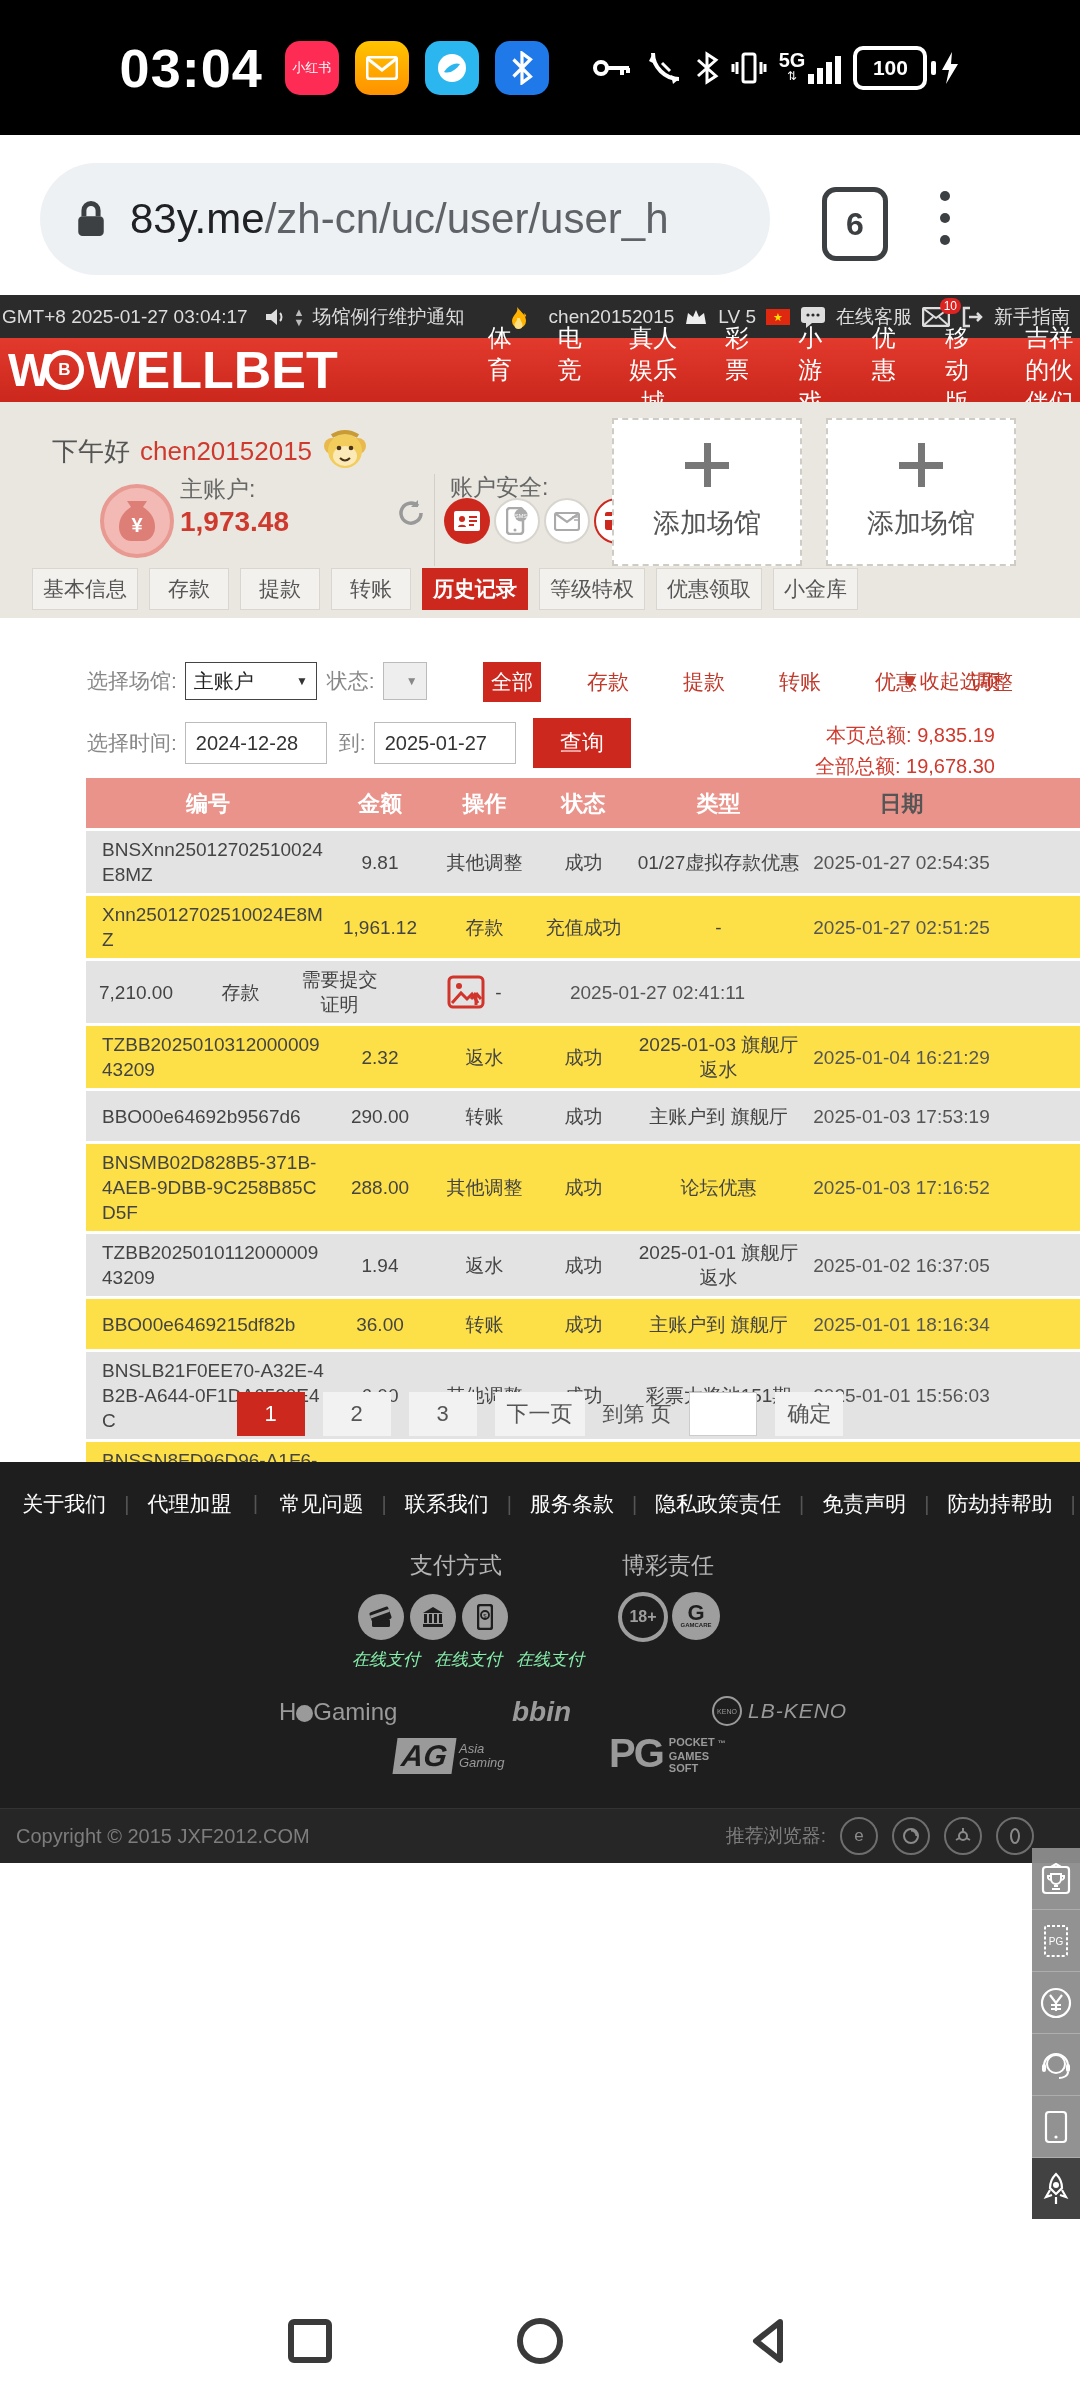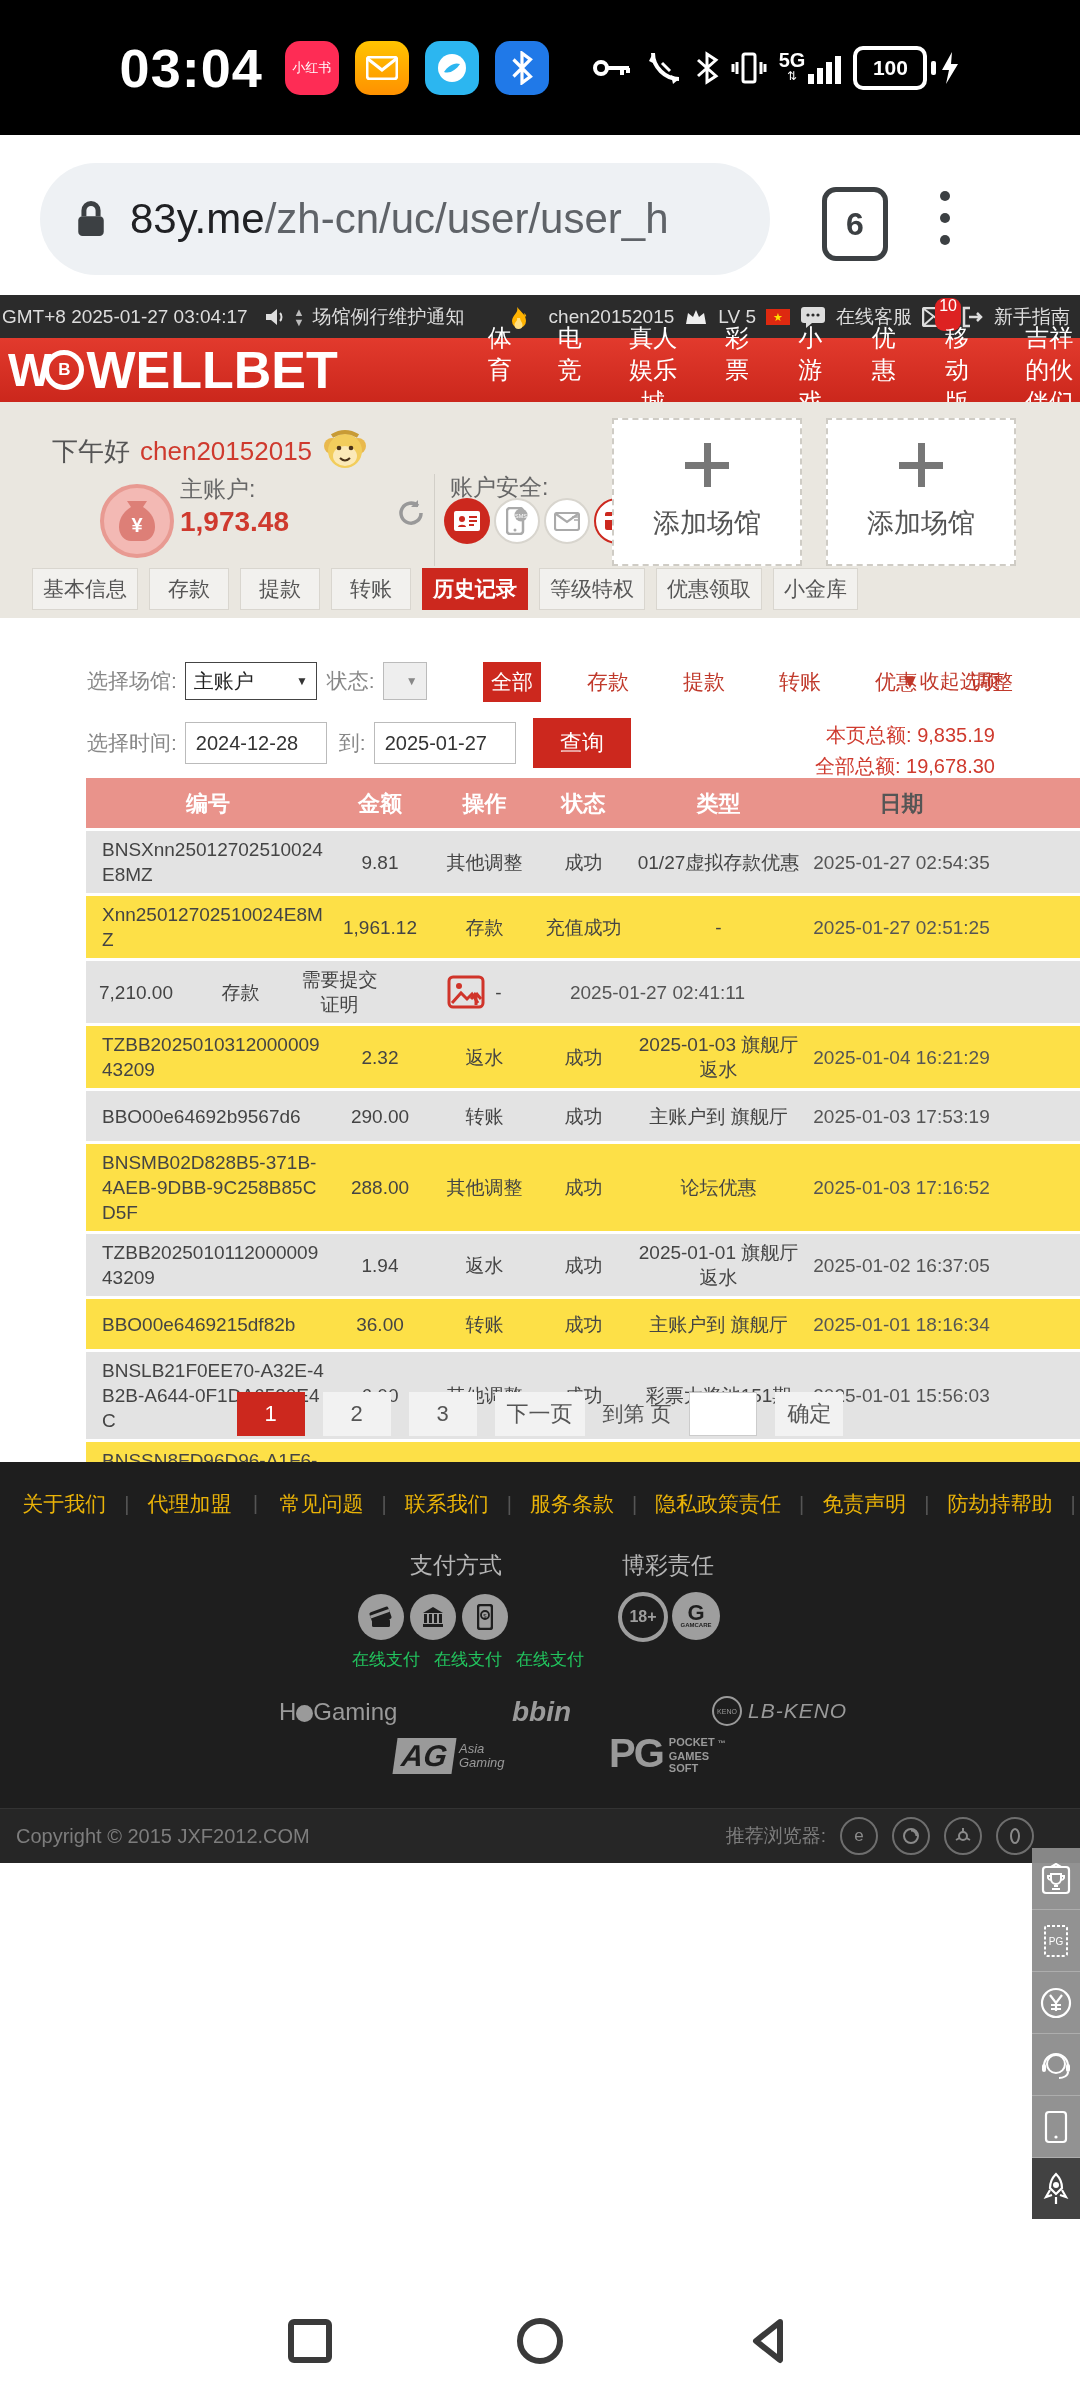--- a/index.html
+++ b/index.html
@@ -24,22 +24,22 @@
   .tabbox{position:absolute;left:822px;top:52px;width:56px;height:64px;border:5px solid #3c4043;border-radius:14px;
           display:flex;align-items:center;justify-content:center;font-size:32px;font-weight:bold;color:#3c4043;}
   .kebab{position:absolute;left:940px;top:56px;display:flex;flex-direction:column;gap:12px;}
   .kebab i{width:10px;height:10px;border-radius:50%;background:#3c4043;}
   
   .topbar{position:absolute;top:295px;left:0;width:1080px;height:43px;background:#2b2b2b;
           display:flex;align-items:center;color:#ddd;font-size:19px;}
   .topbar .seg{display:flex;align-items:center;gap:8px;}
   .tb-caret{font-size:11px;color:#bbb;line-height:10px;}
   .flagbox{width:24px;height:16px;background:#de2910;color:#ffde00;font-size:11px;line-height:16px;text-align:center;}
-  .badge{position:absolute;top:-9px;right:-11px;background:#d22;color:#fff;border-radius:9px;font-size:16px;
-         padding:0 4px;height:33px;line-height:16px;}
+  .badge{position:absolute;top:-9px;right:-11px;background:#d22;color:#fff;border-radius:9px;font-size:12px;
+         padding:0 4px;height:16px;line-height:16px;}
   
   .rednav{position:absolute;top:338px;left:0;width:1080px;height:64px;
           background:linear-gradient(180deg,#e23a2d 0%,#cb271c 100%);display:flex;align-items:center;}
   .logo{display:flex;align-items:center;margin-left:8px;color:#fff;}
   .logo-mark{font-size:46px;font-weight:bold;letter-spacing:-3px;}
   .logo-circ{width:30px;height:30px;border:5px solid #fff;border-radius:50%;margin:0 2px 0 -4px;
              color:#fff;font-size:17px;font-weight:bold;display:flex;align-items:center;justify-content:center;}
   .logo-text{font-size:52px;font-weight:bold;letter-spacing:0px;}
   .navitems{display:flex;margin-left:150px;gap:46px;}
   .navitem{position:relative;color:#fff;font-size:24px;text-align:center;}
@@ -102,26 +102,26 @@
   
   .pager{position:absolute;left:0;top:774px;width:1080px;display:flex;align-items:center;justify-content:center;gap:18px;}
   .pgbox{min-width:44px;height:44px;background:#f2f2f2;color:#555;font-size:22px;display:flex;
          align-items:center;justify-content:center;padding:0 12px;}
   .pgbox.active{background:#cc281e;color:#fff;}
   .goto-label{font-size:21px;color:#555;}
   .goto-input{width:62px;height:40px;border:1px solid #ccc;font-size:20px;text-align:center;font-family:inherit;}
   
   .footer{position:absolute;top:1462px;left:0;width:1080px;height:346px;background:#1e1e1e;color:#c9c9c9;}
   .flinks{position:absolute;top:28px;left:0;width:1080px;display:flex;justify-content:center;align-items:center;}
-  .flink{font-size:21px;color:#eab308;padding:0 18px;}
+  .flink{font-size:21px;color:#ffffff;padding:0 18px;}
   .fsep{color:#555;font-size:20px;}
   .ftitle{position:absolute;font-size:23px;color:#b5b5b5;}
   .payic{position:absolute;width:46px;height:46px;border-radius:50%;background:#9e9e9e;
          display:flex;align-items:center;justify-content:center;}
-  .paylabels{position:absolute;left:352px;top:186px;display:flex;gap:14px;font-size:17px;color:#22c55e;}
+  .paylabels{position:absolute;left:352px;top:186px;display:flex;gap:14px;font-size:17px;color:#86efac;font-style:italic;}
   .respic{position:absolute;width:48px;height:48px;border-radius:50%;background:#9e9e9e;color:#1e1e1e;
           display:flex;flex-direction:column;align-items:center;justify-content:center;font-weight:bold;}
   .prov{position:absolute;color:#9a9a9a;}
   .copybar{position:absolute;top:1808px;left:0;width:1080px;height:54px;background:#262626;border-top:1px solid #333;
            display:flex;align-items:center;color:#7d7d7d;font-size:20px;}
   .browsers{position:absolute;right:46px;display:flex;align-items:center;gap:14px;}
   .bric{width:34px;height:34px;border:2px solid #6e6e6e;border-radius:50%;color:#8a8a8a;font-size:17px;
         display:flex;align-items:center;justify-content:center;}
   
   .rtoolbar{position:absolute;left:1032px;top:1848px;width:48px;}

